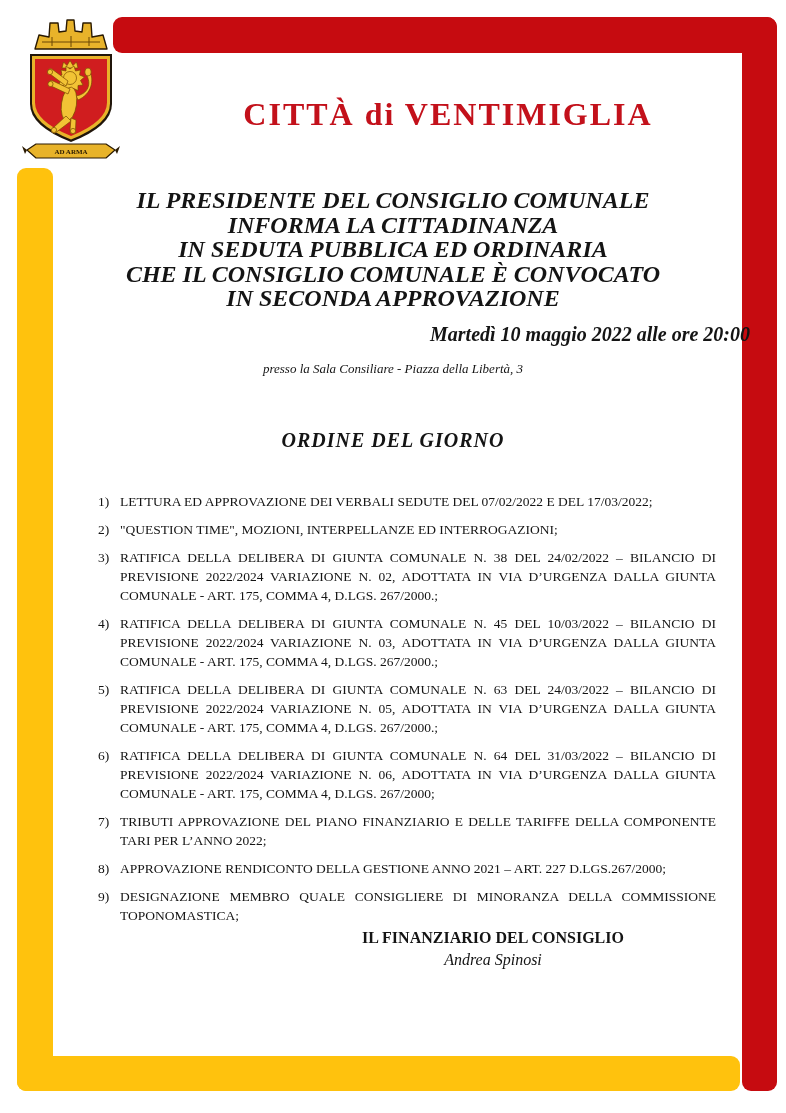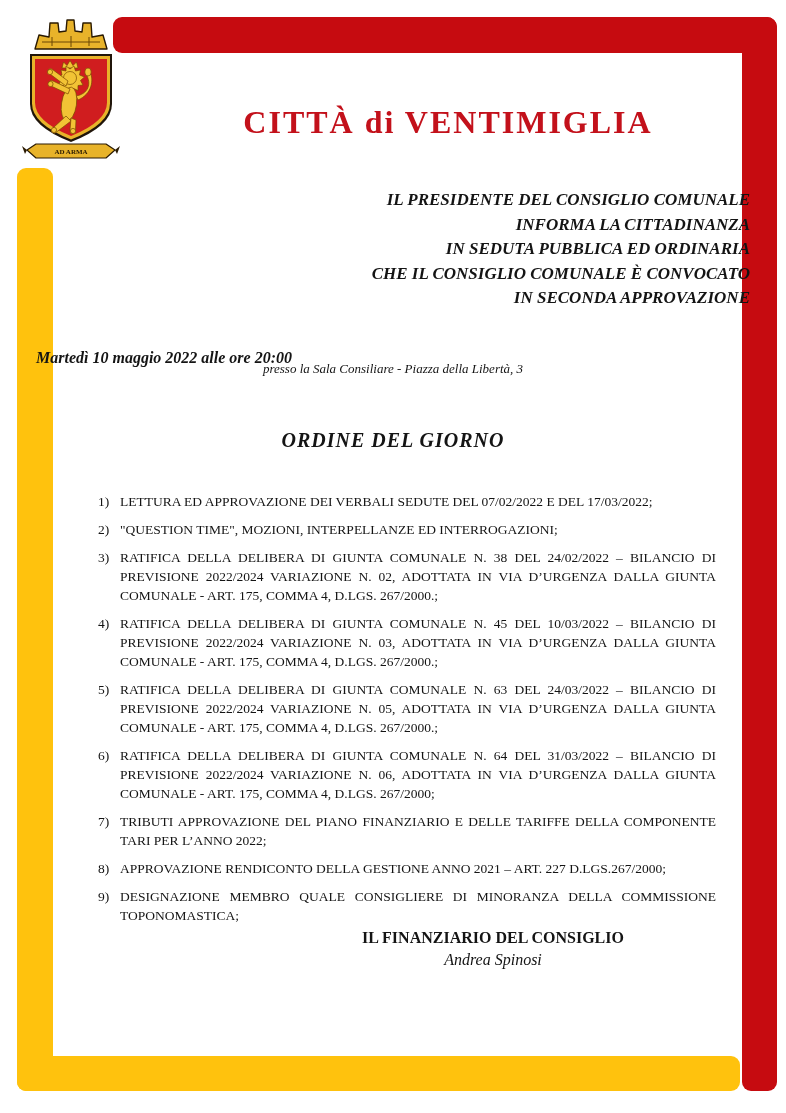--- a/index.html
+++ b/index.html
@@ -21,36 +21,36 @@
   .bar{position:absolute;}
   .bar-red-top{left:113px;top:17px;width:664px;height:36px;background:var(--red);border-radius:9px 10px 0 9px;}
   .bar-red-right{left:742px;top:17px;width:35px;height:1074px;background:var(--red);border-radius:0 10px 9px 9px;}
   .bar-yellow-left{left:17px;top:168px;width:36px;height:923px;background:var(--yellow);border-radius:9px 9px 9px 9px;}
   .bar-yellow-bottom{left:17px;top:1056px;width:723px;height:35px;background:var(--yellow);border-radius:0 9px 9px 9px;}
   
   .coa{position:absolute;left:22px;top:16px;width:98px;height:150px;}
   
   .title-block{position:absolute;left:118px;top:90px;width:660px;text-align:center;}
   .city-title{
-    margin:16px;font-size:32px;font-weight:bold;letter-spacing:2px;
+    margin:8px;font-size:32px;font-weight:bold;letter-spacing:2px;
     color:var(--title_red);line-height:1.05;
   }
   .province-title{
     margin:5px 0 0 0;font-size:21px;font-weight:bold;letter-spacing:0.5px;
     color:var(--title_red);line-height:1.05;
   }
   
   .announce{
     position:absolute;left:36px;top:188px;width:714px;
-    text-align:right;font-style:italic;font-weight:bold;
-    font-size:17px;line-height:24.5px;
+    text-align:center;font-style:italic;font-weight:bold;
+    font-size:24px;line-height:24.5px;
   }
   .meet-date{
-    position:absolute;left:36px;top:349px;width:714px;
-    text-align:left;font-style:italic;font-weight:bold;font-size:16px;
+    position:absolute;left:36px;top:323px;width:714px;
+    text-align:right;font-style:italic;font-weight:bold;font-size:20px;
   }
   .meet-venue{
     position:absolute;left:36px;top:361px;width:714px;
     text-align:center;font-style:italic;font-size:13px;
   }
   .agenda-title{
     position:absolute;left:36px;top:429px;width:714px;
     text-align:center;font-style:italic;font-weight:bold;font-size:20px;letter-spacing:1px;
   }
   

